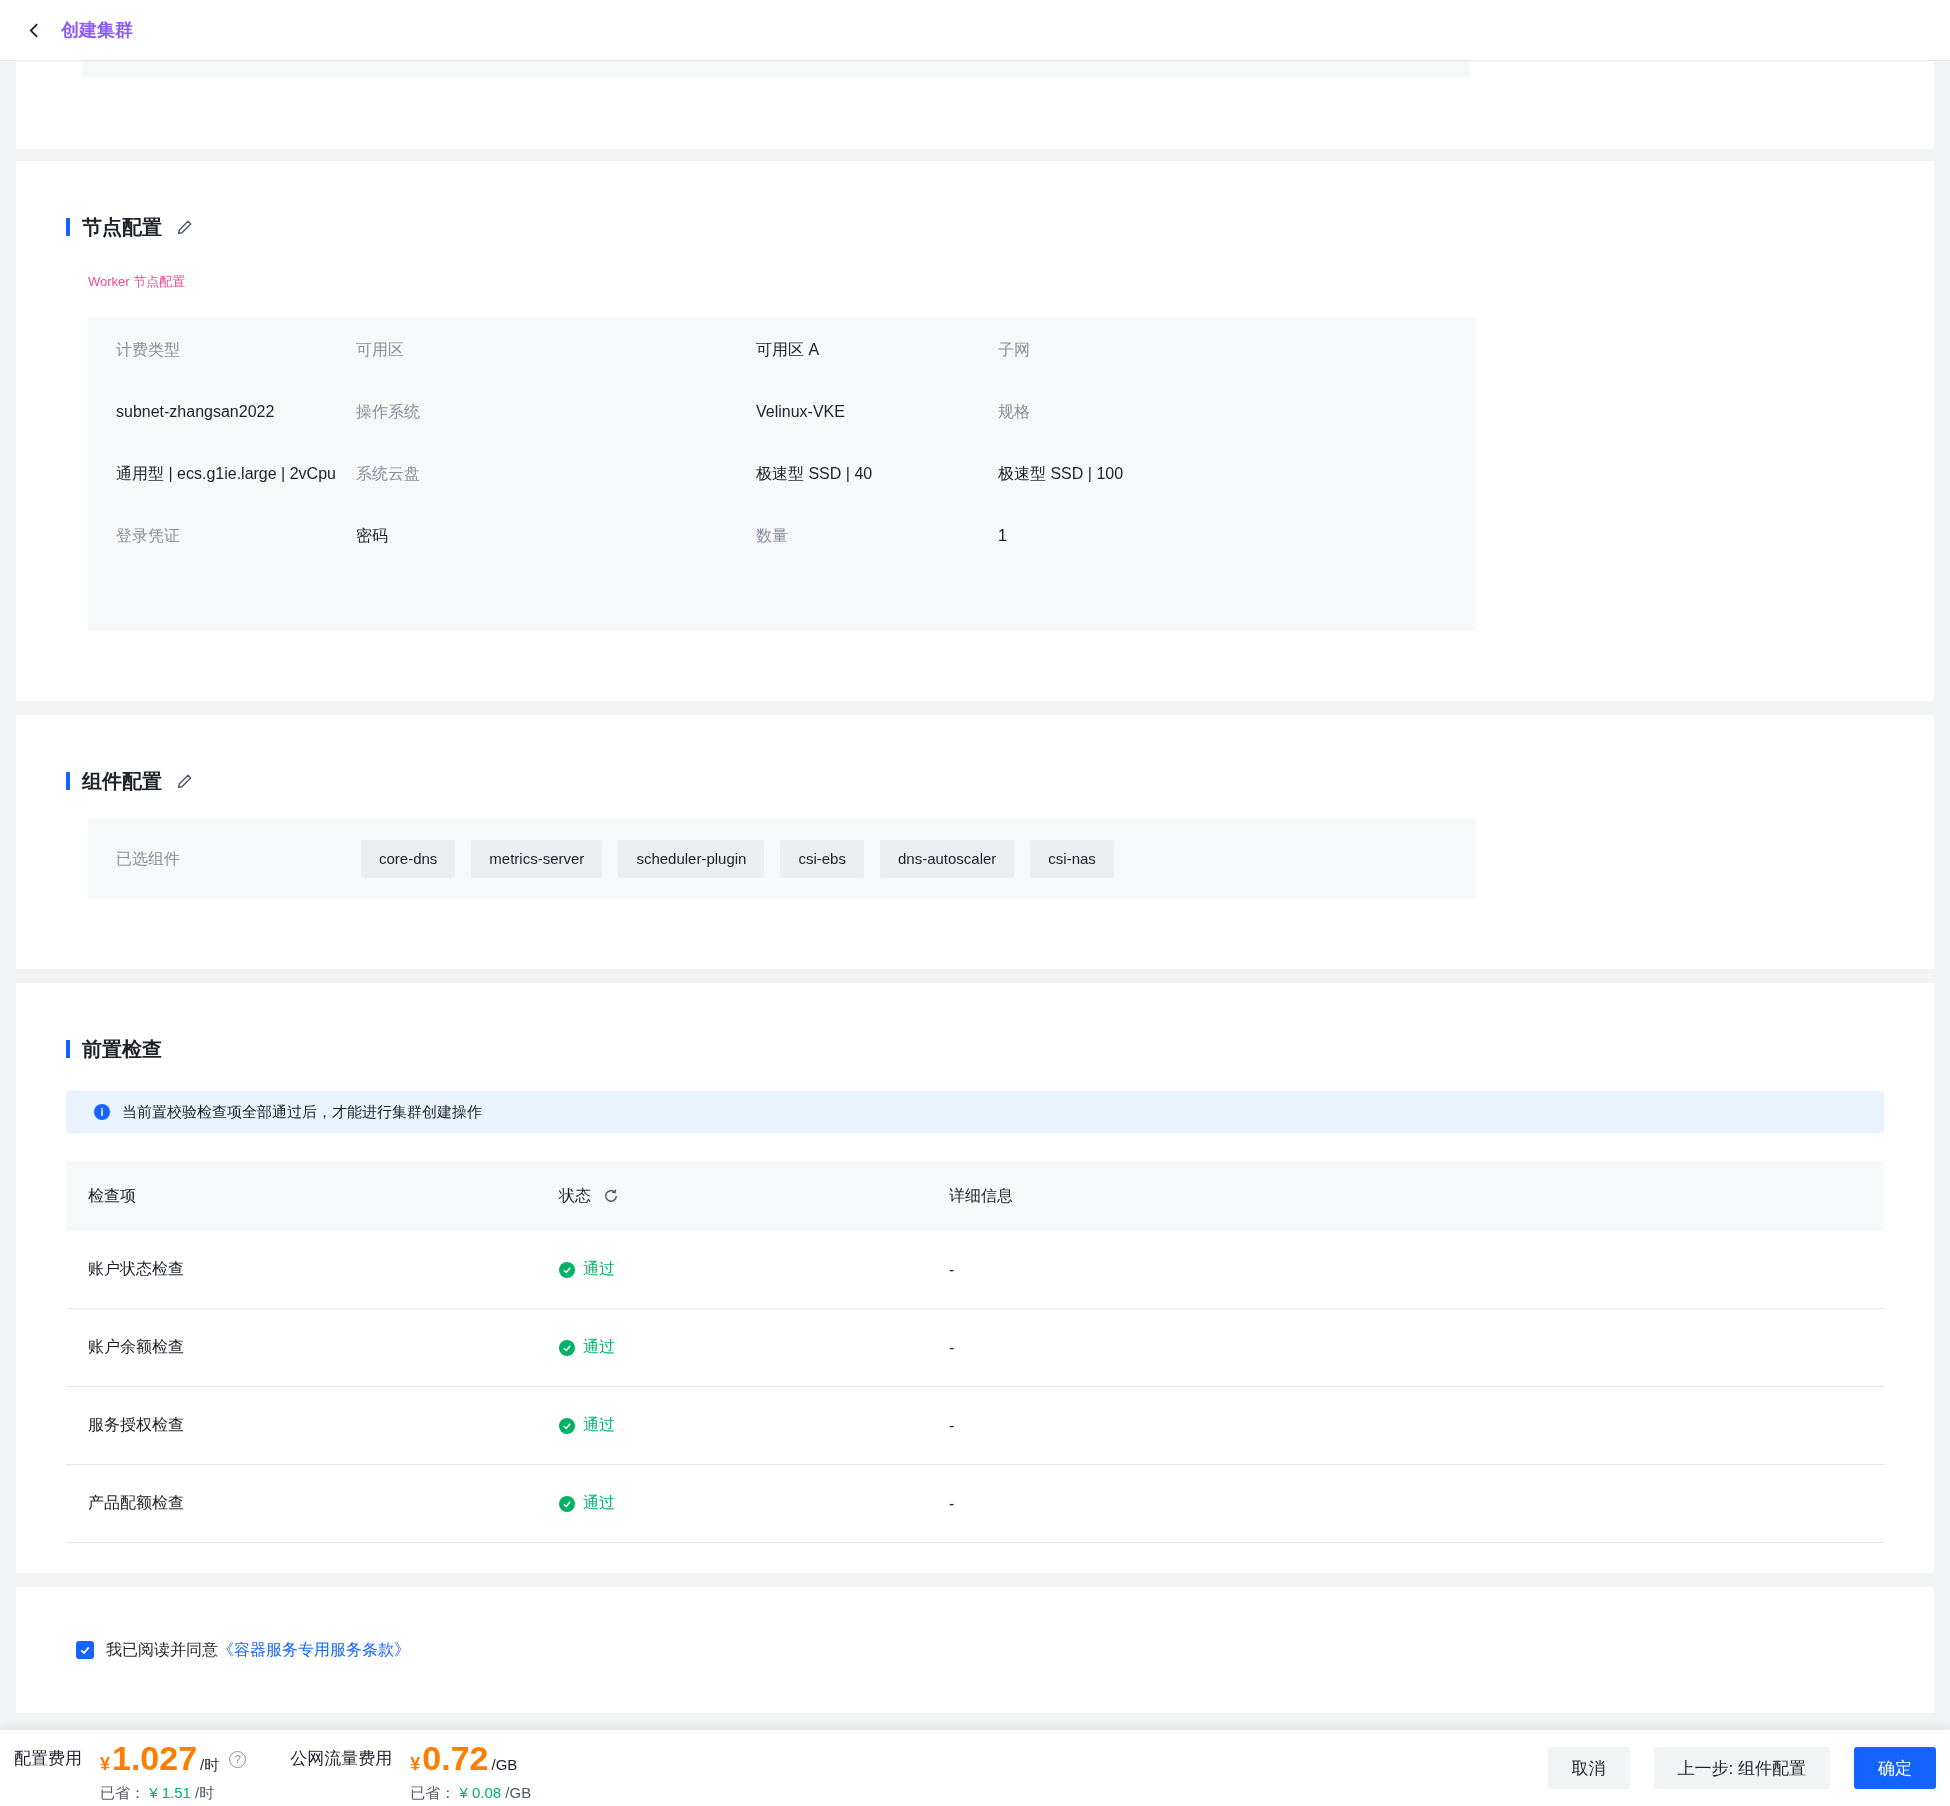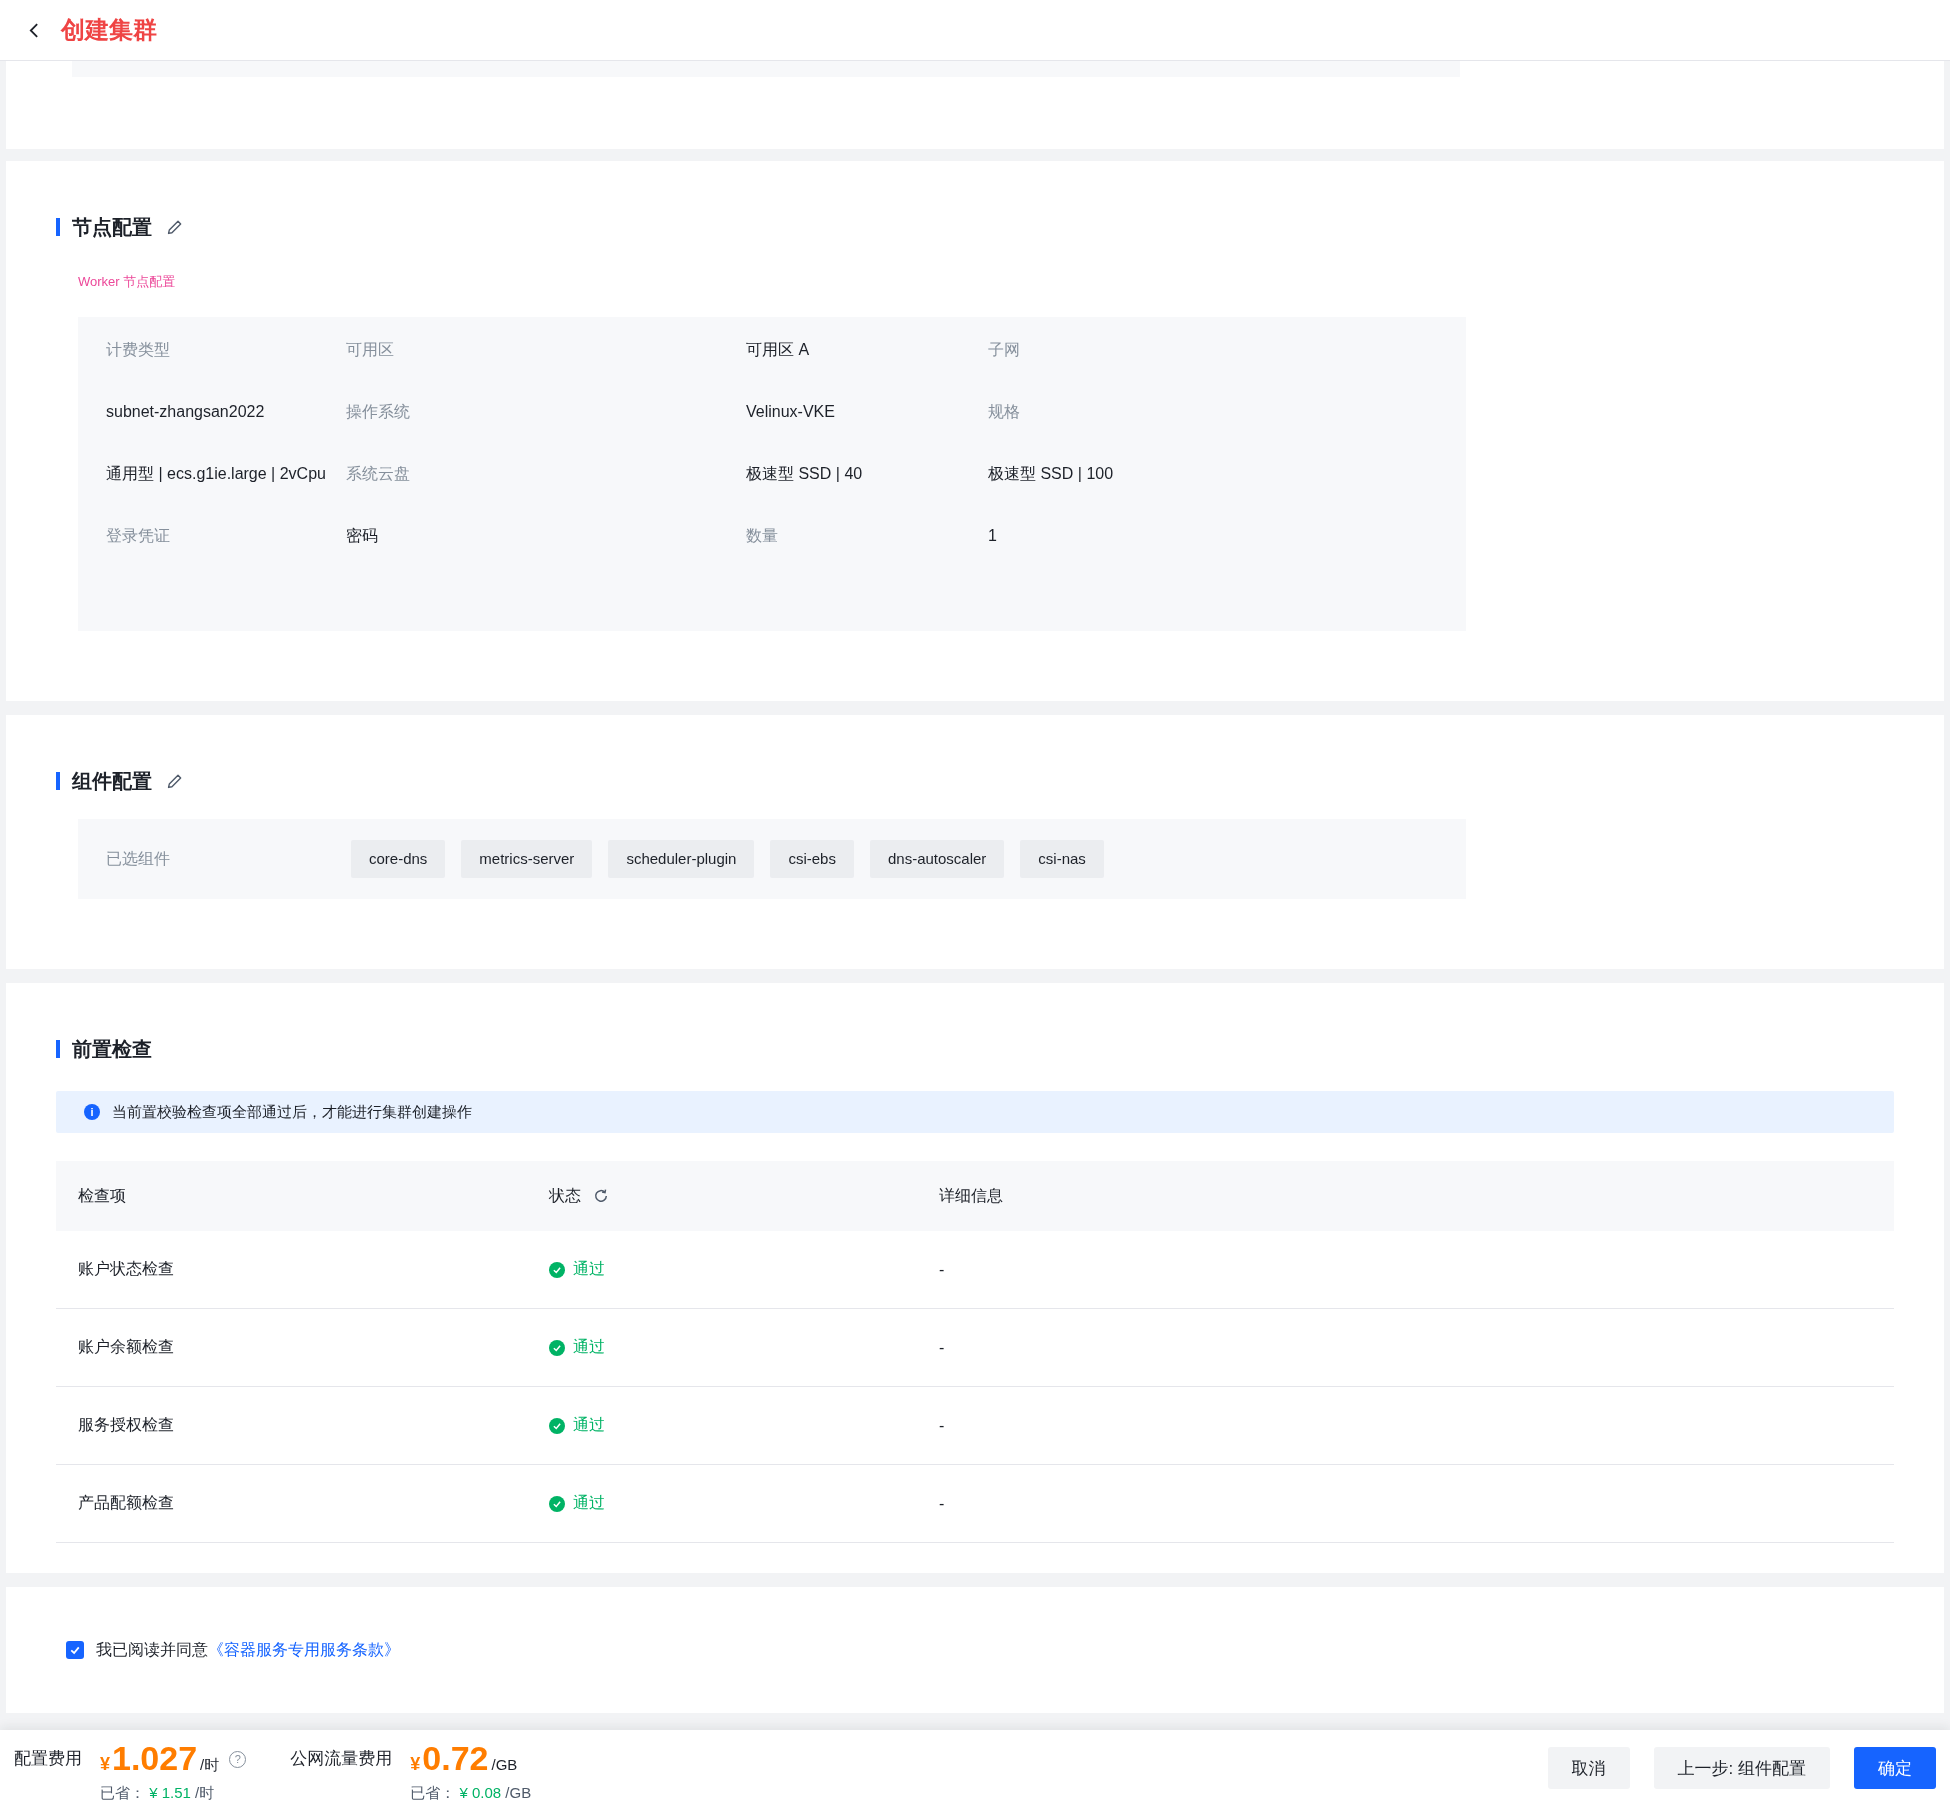--- a/index.html
+++ b/index.html
@@ -9,24 +9,24 @@
     background:#f2f3f5;
     color:#1d2129;
   }
   
   .header {
     height:61px; background:#fff; border-bottom:1px solid #e5e6eb;
     display:flex; align-items:center; padding-left:26px; gap:18px;
     position:relative; z-index:5;
   }
   .back-btn { display:flex; align-items:center; cursor:pointer; }
-  .page-title { font-size:24px; font-weight:bold; color:#ef4444; }
-
-  
-  .page { padding:0 6px; }
+  .page-title { font-size:18px; font-weight:bold; color:#8b5cf6; }
+
+  
+  .page { padding:0 16px; }
   .card { background:#fff; margin-bottom:14px; }
   .card-partial { height:88px; margin-bottom:12px; }
   .panel-fragment { margin-left:66px; width:1388px; height:16px; background:#f7f8fa; }
 
   .section-card { padding:54px 50px 70px 50px; }
   .section-title { display:flex; align-items:center; height:24px; }
   .title-bar { width:4px; height:18px; background:#1664ff; margin-right:12px; }
   .title-text { font-size:20px; font-weight:bold; color:#1d2129; }
   .edit-icon { margin-left:14px; cursor:pointer; display:flex; align-items:center; }
 

